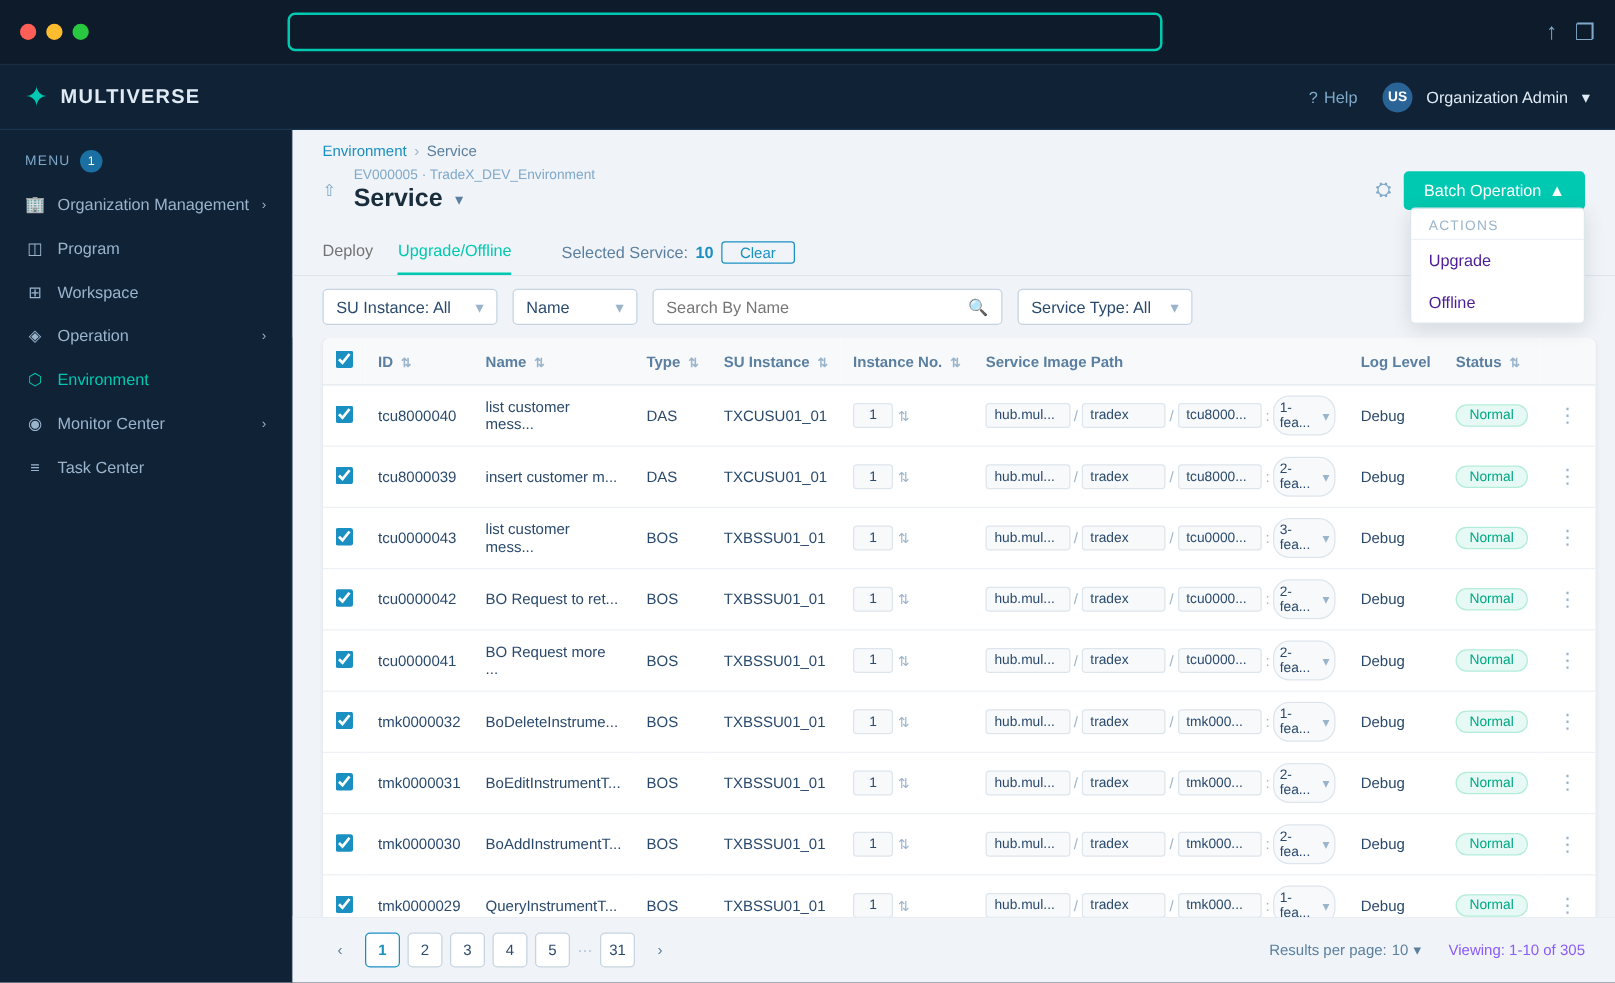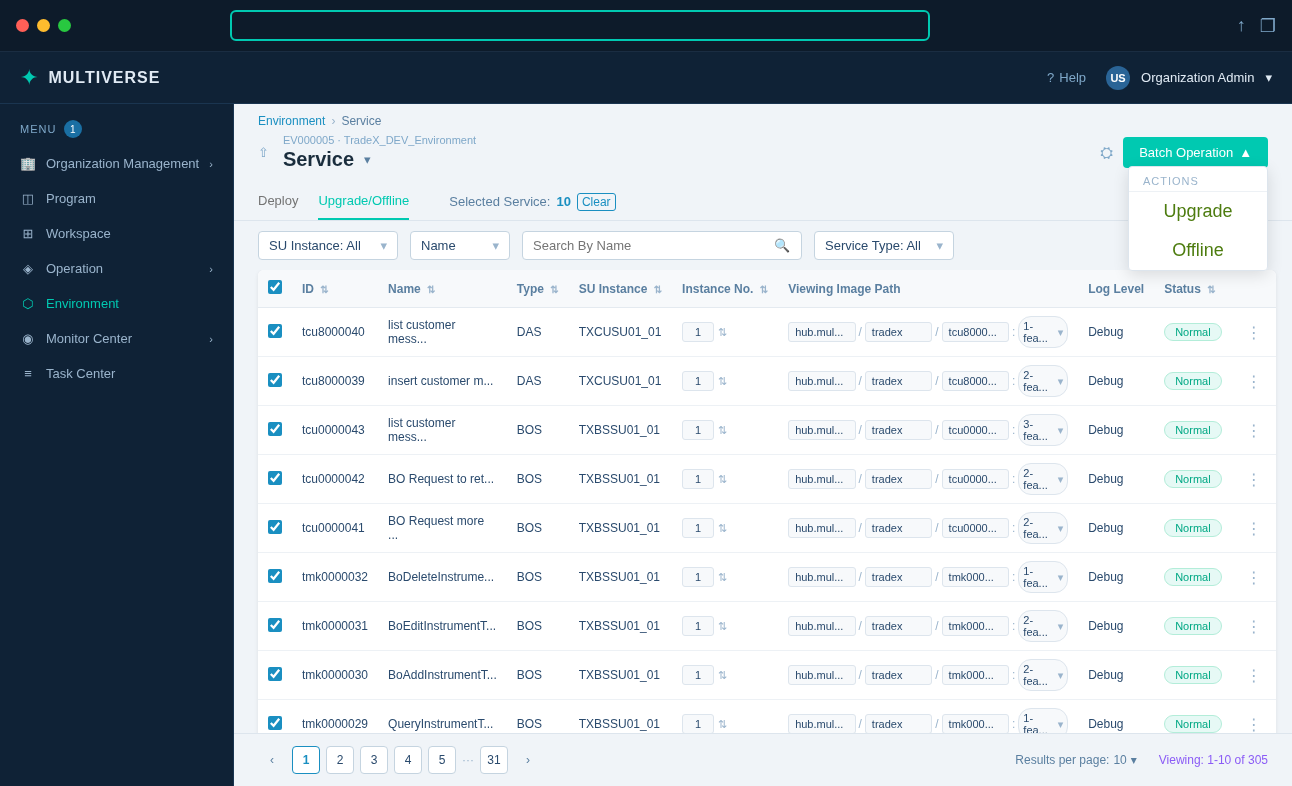--- a/index.html
+++ b/index.html
@@ -57,21 +57,21 @@
     .page-header-right { display: flex; align-items: center; gap: 10px; }
     .settings-icon { color: #7fa8c9; cursor: pointer; font-size: 16px; }
     .batch-op-btn { background: #00c9b1; color: #fff; border: none; padding: 8px 16px; border-radius: 4px; cursor: pointer; font-size: 13px; font-weight: 500; display: flex; align-items: center; gap: 6px; }
 
     
     .tabs-bar { padding: 0 24px; background: #f0f4f8; display: flex; align-items: center; gap: 20px; border-bottom: 1px solid #dde5ed; }
     .tab { padding: 10px 0; cursor: pointer; font-size: 13px; color: #737373; border-bottom: 2px solid transparent; }
     .tab.active { color: #00c9b1; border-bottom: 2px solid #00c9b1; font-weight: 500; }
     .selected-info { margin-left: 20px; font-size: 13px; color: #5a7fa0; display: flex; align-items: center; gap: 6px; }
     .selected-count { color: #1a8fc1; font-weight: 600; }
-    .clear-btn { color: #1a8fc1; cursor: pointer; font-size: 12px; border: 1px solid #1a8fc1; border-radius: 3px; padding: 1px 4px; }
+    .clear-btn { color: #1a8fc1; cursor: pointer; font-size: 12px; border: 1px solid #1a8fc1; border-radius: 3px; padding: 1px 14px; }
 
     
     .filters { padding: 10px 24px; background: #f0f4f8; display: flex; align-items: center; gap: 12px; }
     .filter-select { border: 1px solid #c5d4e0; border-radius: 4px; padding: 6px 10px; color: #2a4a6d; background: #fff; font-size: 13px; cursor: pointer; display: flex; align-items: center; gap: 6px; min-width: 140px; }
     .search-filter { border: 1px solid #c5d4e0; border-radius: 4px; padding: 6px 10px; background: #fff; display: flex; align-items: center; gap: 6px; flex: 1; max-width: 280px; }
     .search-filter input { border: none; outline: none; font-size: 13px; color: #2a4a6d; width: 100%; background: transparent; }
     .service-type-select { border: 1px solid #c5d4e0; border-radius: 4px; padding: 6px 10px; color: #2a4a6d; background: #fff; font-size: 13px; cursor: pointer; min-width: 140px; display: flex; align-items: center; gap: 6px; }
 
     
     .table-container { flex: 1; overflow-y: auto; padding: 0 24px 10px; background: #f0f4f8; }
@@ -97,21 +97,21 @@
     .page-btn { width: 28px; height: 28px; border-radius: 4px; border: 1px solid #c5d4e0; background: #fff; color: #2a4a6d; font-size: 12px; cursor: pointer; display: flex; align-items: center; justify-content: center; }
     .page-btn.active { background: #fff; border-color: #1a8fc1; color: #1a8fc1; font-weight: 600; }
     .page-btn.nav { background: transparent; border-color: transparent; color: #5a7fa0; }
     .dots { color: #9ab4cc; font-size: 12px; }
     .per-page { margin-left: auto; color: #5a7fa0; font-size: 12px; display: flex; align-items: center; gap: 4px; }
     .viewing { margin-left: 16px; color: #8b5cf6; font-size: 12px; }
 
     
     .actions-dropdown { position: absolute; right: 24px; top: 166px; background: #fff; border: 1px solid #dde5ed; border-radius: 4px; box-shadow: 0 4px 16px rgba(0,0,0,0.12); z-index: 100; min-width: 140px; }
     .actions-label { padding: 8px 14px 4px; font-size: 11px; color: #9ab4cc; letter-spacing: 1px; text-transform: uppercase; border-bottom: 1px solid #edf1f5; }
-    .actions-item { padding: 9px 14px; font-size: 18px; color: #4d7c0f; cursor: pointer; text-align: center; }
+    .actions-item { padding: 9px 14px; font-size: 13px; color: #4c1d95; cursor: pointer; }
   </style>
 </head>
 <body>
 
 <div class="top-bar">
   <div class="traffic-lights">
     <div class="traffic-light tl-red"></div>
     <div class="traffic-light tl-yellow"></div>
     <div class="traffic-light tl-green"></div>
   </div>
@@ -242,21 +242,21 @@
     <div class="table-container">
       <table>
         <thead>
           <tr>
             <th style="width:30px;"><input type="checkbox" class="checkbox" checked="" style=""></th>
             <th>ID <span class="sort-icon">⇅</span></th>
             <th>Name <span class="sort-icon">⇅</span></th>
             <th>Type <span class="sort-icon">⇅</span></th>
             <th>SU Instance <span class="sort-icon">⇅</span></th>
             <th>Instance No. <span class="sort-icon">⇅</span></th>
-            <th>Viewing Image Path</th>
+            <th>Service Image Path</th>
             <th>Log Level</th>
             <th>Status <span class="sort-icon">⇅</span></th>
             <th style="width:24px;"></th>
           </tr>
         </thead>
         <tbody id="table-body">
         <tr>
     <td><input type="checkbox" class="checkbox" checked="" style=""></td>
     <td>tcu8000040</td>
     <td>list customer mess...</td>

